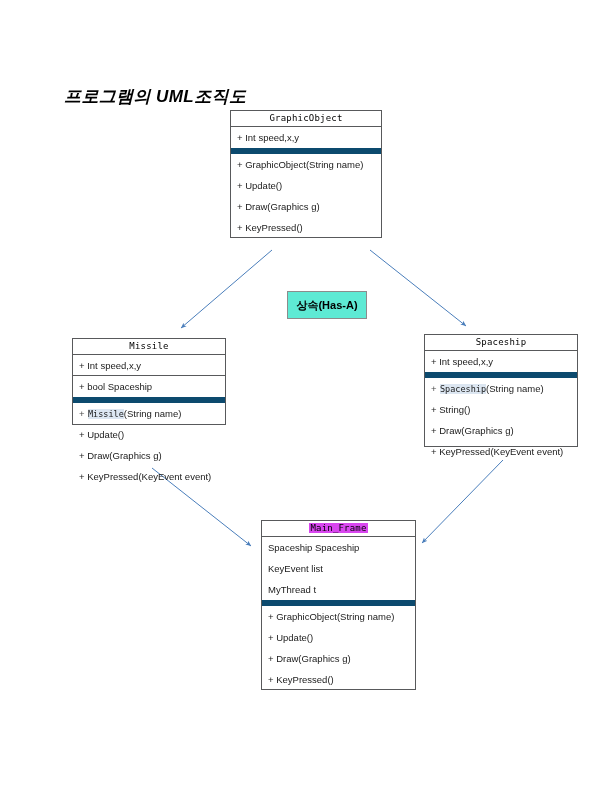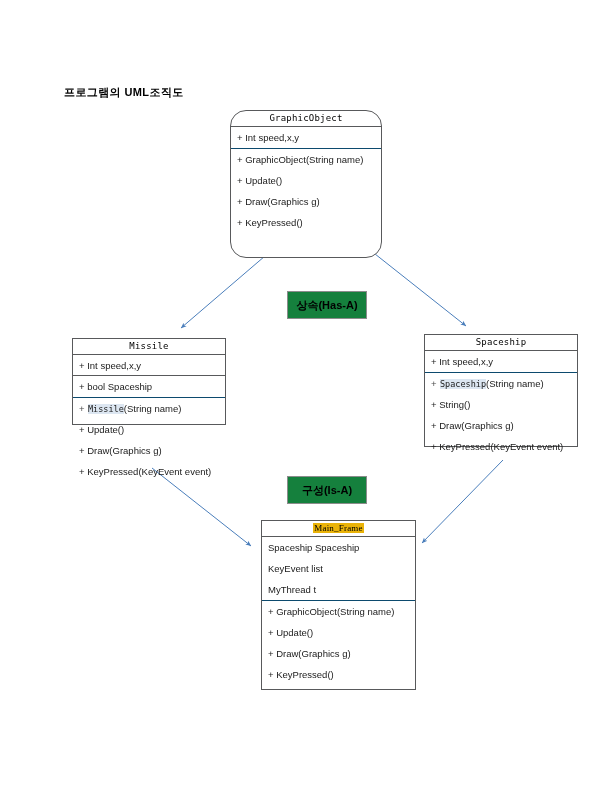--- a/index.html
+++ b/index.html
@@ -21,25 +21,26 @@
     left: 0; top: 0;
     width: 612px;
     height: 792px;
   }
 
   
   .doc-title {
     position: absolute;
     left: 64px;
     top: 85px;
-    font-size: 11px;
+    font-size: 17px;
     font-weight: bold;
     letter-spacing: 0.4px;
     color: #000;
     white-space: nowrap;
+    font-style: italic;
   }
 
   
   .uml-box {
     position: absolute;
     box-sizing: border-box;
     border: 1px solid #58595b;
     background: #ffffff;
   }
   .uml-header {
@@ -48,30 +49,29 @@
     border-bottom: 1px solid #58595b;
     text-align: center;
     font-family: "DejaVu Sans Mono", "Liberation Mono", monospace;
     font-size: 9px;
     line-height: 15px;
     letter-spacing: 0.2px;
     white-space: nowrap;
     overflow: hidden;
   }
   .uml-header .hl {
-    background: #eab308;
+    background: #d946ef;
     padding: 0 1px;
-    font-family: Liberation Serif, serif;
   }
   .uml-section {
     box-sizing: border-box;
     padding: 0;
   }
   .uml-section.sep {
-    border-top: 1px solid #0c4a6e;
+    border-top: 6px solid #0c4a6e;
   }
   .uml-row {
     box-sizing: border-box;
     height: 21px;
     line-height: 21px;
     padding-left: 6px;
     font-size: 9.5px;
     color: #1a1a1a;
     white-space: nowrap;
     overflow: hidden;
@@ -91,21 +91,21 @@
   }
   .uml-pad {
     height: 10px;
   }
 
   
   .rel-label {
     position: absolute;
     box-sizing: border-box;
     border: 1px solid #8c8c8c;
-    background: #15803d;
+    background: #5eead4;
     text-align: center;
     font-size: 11px;
     font-weight: bold;
     color: #000;
     white-space: nowrap;
   }
 
   
   .arrow-layer {
     position: absolute;
@@ -131,21 +131,21 @@
 
     <line x1="272" y1="250" x2="181" y2="328" stroke="#4a7ebb" stroke-width="1" marker-end="url(#ah)"></line>
 
     <line x1="370" y1="250" x2="466" y2="326" stroke="#4a7ebb" stroke-width="1" marker-end="url(#ah)"></line>
 
     <line x1="152" y1="468" x2="251" y2="546" stroke="#4a7ebb" stroke-width="1" marker-end="url(#ah)"></line>
 
     <line x1="503" y1="460" x2="422" y2="543" stroke="#4a7ebb" stroke-width="1" marker-end="url(#ah)"></line>
   </svg>
 
-  <div class="uml-box" id="box-graphic-object" style="left:230px; top:110px; width:152px; height:148px;border-radius:16px;">
+  <div class="uml-box" id="box-graphic-object" style="left:230px; top:110px; width:152px; height:128px;">
     <div class="uml-header">GraphicObject</div>
     <div class="uml-section">
       <div class="uml-row">+ Int speed,x,y</div>
     </div>
     <div class="uml-section sep">
       <div class="uml-row">+ GraphicObject(String name)</div>
       <div class="uml-row">+ Update()</div>
       <div class="uml-row">+ Draw(Graphics g)</div>
       <div class="uml-row">+ KeyPressed()</div>
       <div class="uml-pad"></div>
@@ -178,21 +178,20 @@
     <div class="uml-section sep">
       <div class="uml-row">
         <span class="plus">+</span><span class="mono-hl">Spaceship</span><span>(String name)</span>
       </div>
       <div class="uml-row">+ String()</div>
       <div class="uml-row">+ Draw(Graphics g)</div>
       <div class="uml-row">+ KeyPressed(KeyEvent event)</div>
     </div>
   </div>
 
-  <div class="rel-label" style="left:287px; top:476px; width:80px; height:28px; line-height:27px;">구성(Is-A)</div>
 
   <div class="uml-box" id="box-main-frame" style="left:261px; top:520px; width:155px; height:170px;">
     <div class="uml-header">
       <span class="hl">Main_Frame</span>
     </div>
     <div class="uml-section">
       <div class="uml-row">Spaceship Spaceship</div>
       <div class="uml-row">KeyEvent list</div>
       <div class="uml-row">MyThread t</div>
     </div>

